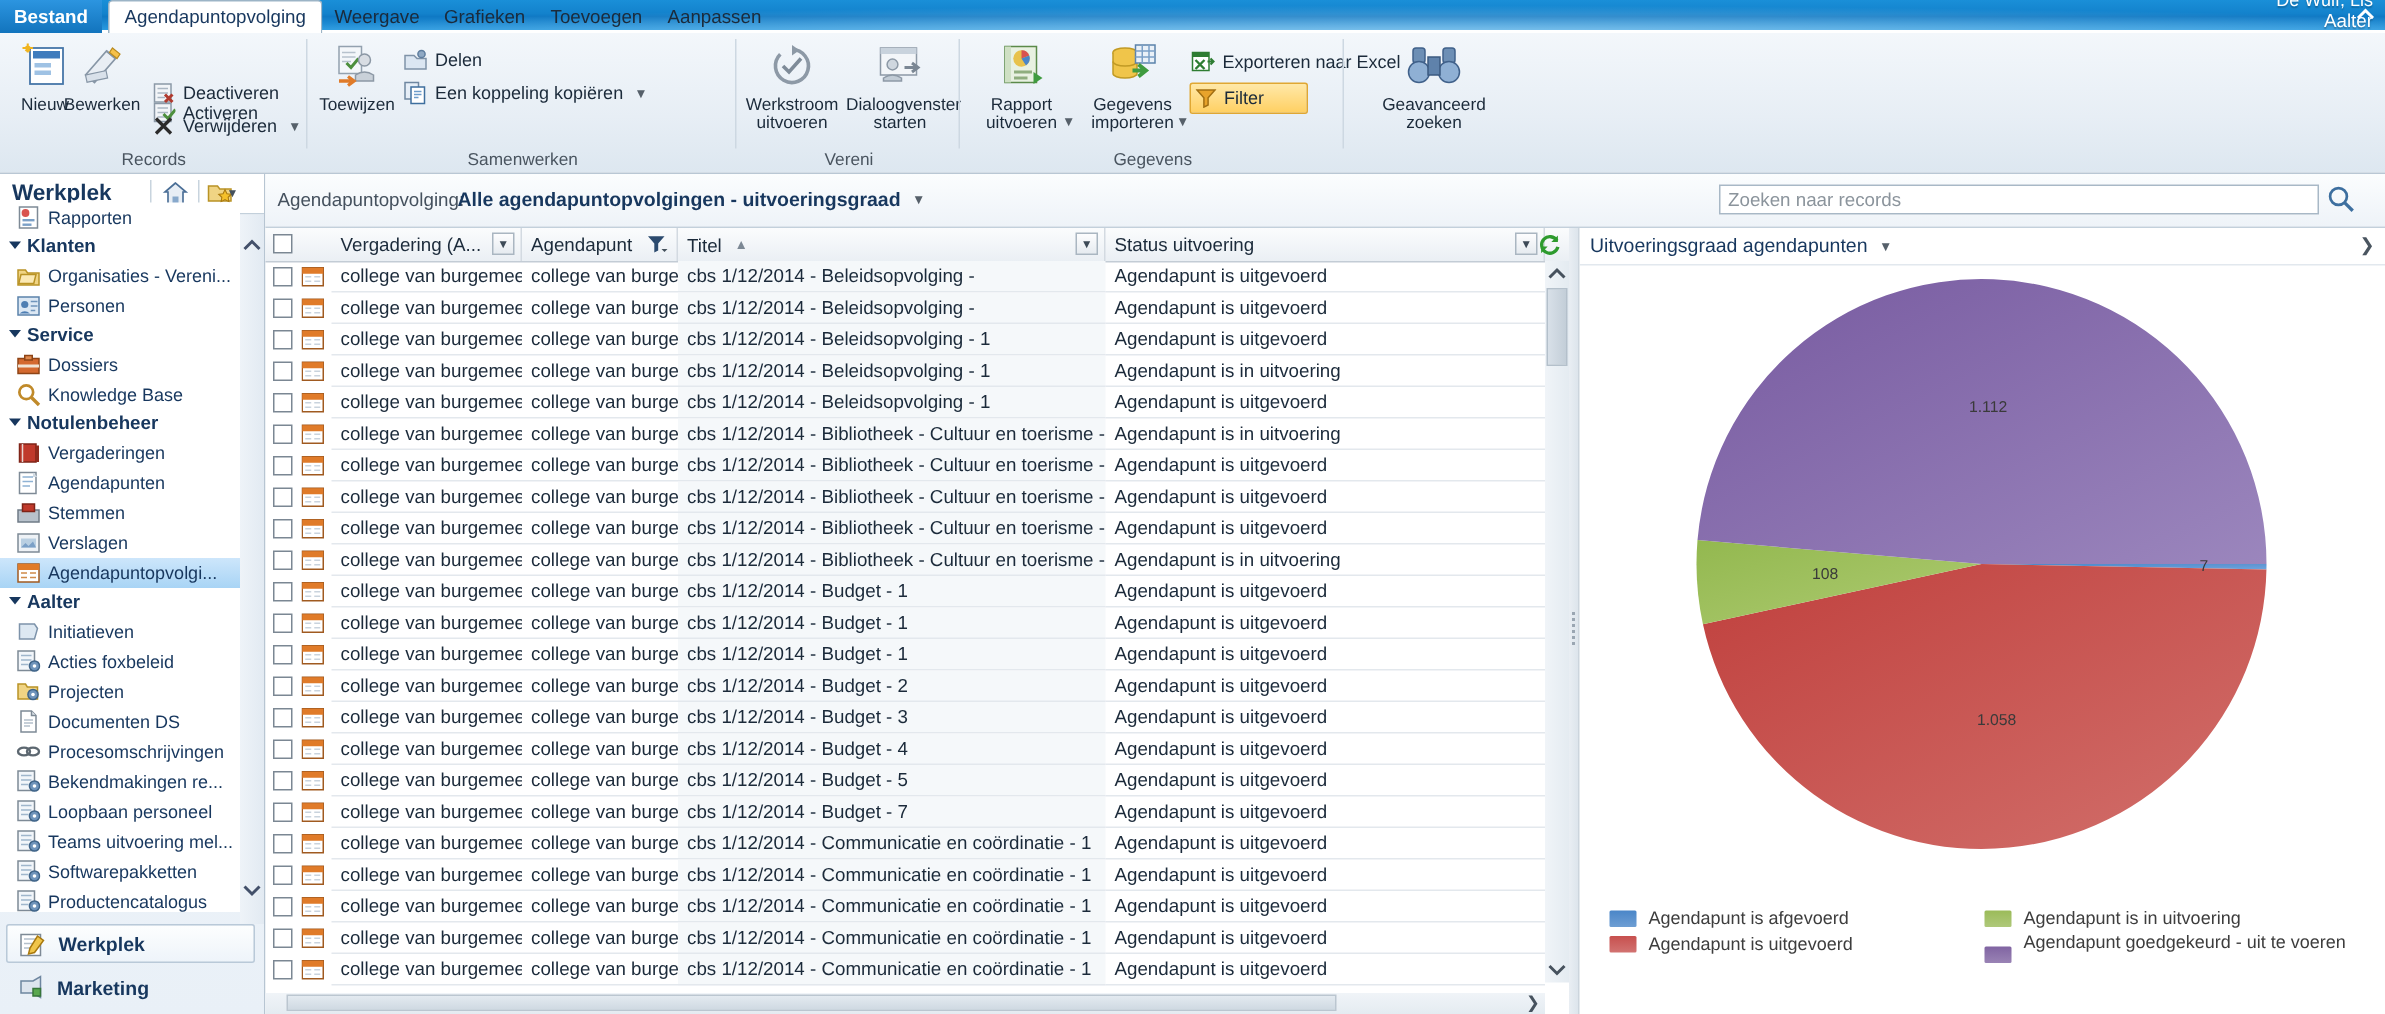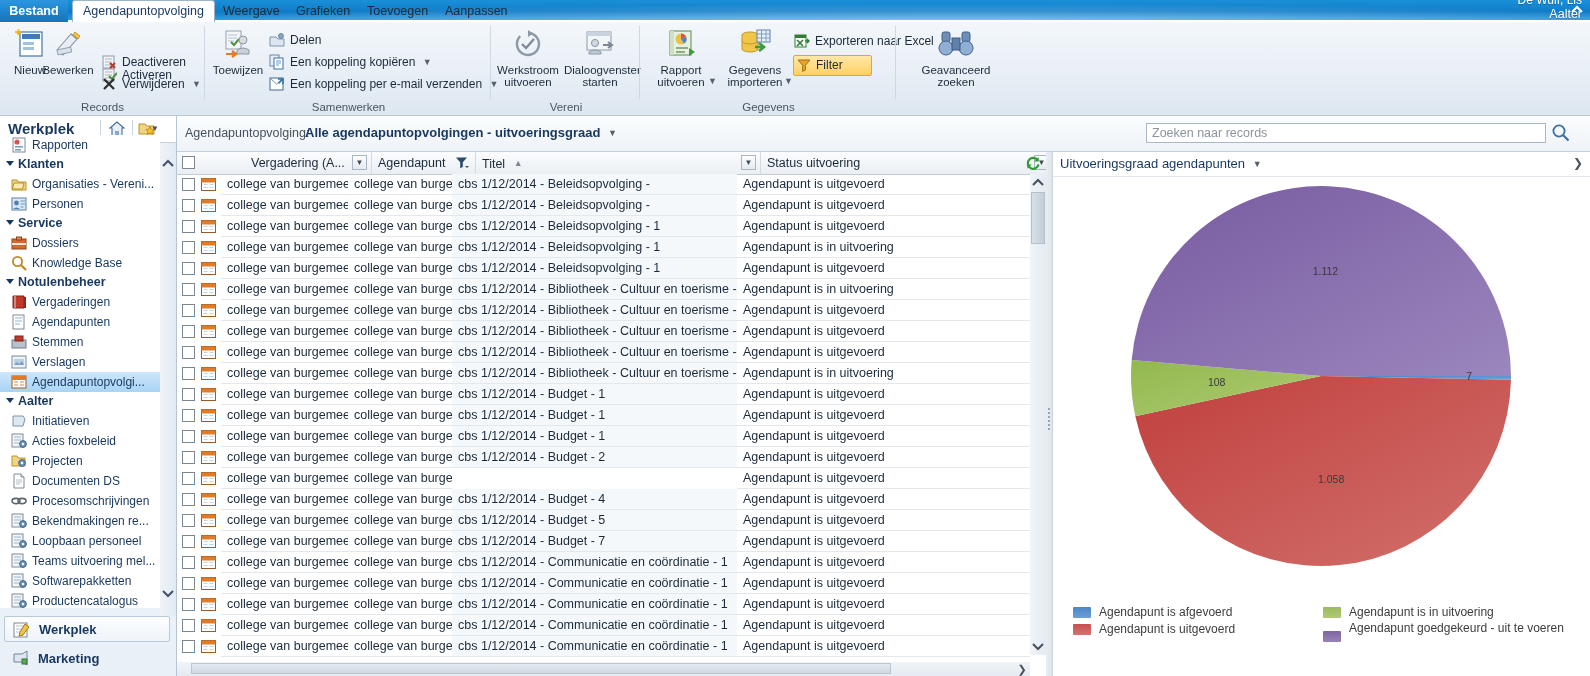--- a/index.html
+++ b/index.html
@@ -143,21 +143,21 @@
   #searchbox input::placeholder{color:#8b949c;}
   #search-btn{position:absolute;right:18px;top:6px;width:22px;height:22px;cursor:default;}
   
   #grid{position:absolute;left:0;top:36px;width:869px;height:524px;}
   #grid-head{
     position:absolute;left:0;top:0;width:869px;height:22px;
     background:linear-gradient(180deg,#fbfcfd,#eaeff4);border-bottom:1px solid #c3ccd5;
   }
   .hcell{
     position:absolute;top:0;height:22px;line-height:22px;font-size:12.5px;color:#1b2a3a;
-    border-right:1px solid #d3dae1;box-sizing:border-box;padding-left:6px;white-space:nowrap;overflow:hidden;margin-left:24px;
+    border-right:1px solid #d3dae1;box-sizing:border-box;padding-left:6px;white-space:nowrap;overflow:hidden;
   }
   .hdrop{
     position:absolute;top:3px;width:15px;height:15px;border:1px solid #aab6c1;
     background:linear-gradient(180deg,#fdfdfe,#e6ebf0);box-sizing:border-box;
     text-align:center;line-height:13px;font-size:8px;color:#3d4a57;cursor:default;
   }
   .filtericon{position:absolute;top:3px;width:16px;height:15px;cursor:default;}
   .sortarrow{display:inline-block;margin-left:5px;color:#7c8894;font-size:9px;vertical-align:2px;}
   #selall-box{
     position:absolute;left:5px;top:4px;width:13px;height:13px;
@@ -328,32 +328,20 @@
     </div>
     <div class="smallbtn" style="left:62px;top:30px;">
       <span class="sglyph">
         <svg width="16" height="16" viewBox="0 0 16 16">
             <rect x="1" y="1" width="9" height="11" fill="#e6eef7" stroke="#6e86a0"></rect>
             <rect x="5" y="4" width="9" height="11" fill="#ffffff" stroke="#3f6f9e"></rect>
             <path d="M7 7h5M7 9h5M7 11h3" stroke="#6d9ccb"></path>
           </svg>
       </span>
       <span>Een koppeling kopiëren</span>
-      <span class="caret">▼</span>
-    </div>
-    <div class="smallbtn" style="left:62px;top:52px;">
-      <span class="sglyph">
-        <svg width="16" height="16" viewBox="0 0 16 16">
-            <rect x="1" y="2" width="13" height="12" fill="#ffffff" stroke="#47688c"></rect>
-            <path d="M1 2 l6.5 6 L14 2" stroke="#6f92b6" fill="none"></path>
-            <path d="M9 3 h5 v5" stroke="#2f6ea5" stroke-width="1.4" fill="none"></path>
-            <path d="M9.5 7.5 L14 3" stroke="#2f6ea5" stroke-width="1.4"></path>
-          </svg>
-      </span>
-      <span>Een koppeling per e-mail verzenden</span>
       <span class="caret">▼</span>
     </div>
     <div class="gtitle">Samenwerken</div>
     <div class="gsep"></div>
   </div>
 
   <div class="rgroup" style="left:492px;width:148px;">
     <div class="bigbtn" style="left:4px;width:64px;">
       <span class="glyph">
         <svg width="34" height="32" viewBox="0 0 34 32">
@@ -835,20 +823,21 @@
         </div>
         <div class="row" style="top: 316px;">
           <span class="cb"></span>
           <span class="recico"><svg width="15" height="15" viewBox="0 0 15 15">
               <rect x="0.5" y="1.5" width="14" height="12" fill="#fff" stroke="#a05a20"></rect>
               <rect x="0.5" y="1.5" width="14" height="4" fill="#e07b29"></rect>
               <path d="M2.5 7.5h4M2.5 10.5h4M8.5 7.5h4M8.5 10.5h4" stroke="#c9d3dd"></path>
             </svg></span>
           <span class="cell c-verg">college van burgemees</span>
           <span class="cell c-agen">college van burge</span>
+          <span class="cell c-titel">cbs 1/12/2014 - Budget - 3</span>
           <span class="cell c-stat">Agendapunt is uitgevoerd</span>
         </div>
         <div class="row" style="top: 337px;">
           <span class="cb"></span>
           <span class="recico"><svg width="15" height="15" viewBox="0 0 15 15">
               <rect x="0.5" y="1.5" width="14" height="12" fill="#fff" stroke="#a05a20"></rect>
               <rect x="0.5" y="1.5" width="14" height="4" fill="#e07b29"></rect>
               <path d="M2.5 7.5h4M2.5 10.5h4M8.5 7.5h4M8.5 10.5h4" stroke="#c9d3dd"></path>
             </svg></span>
           <span class="cell c-verg">college van burgemees</span>

